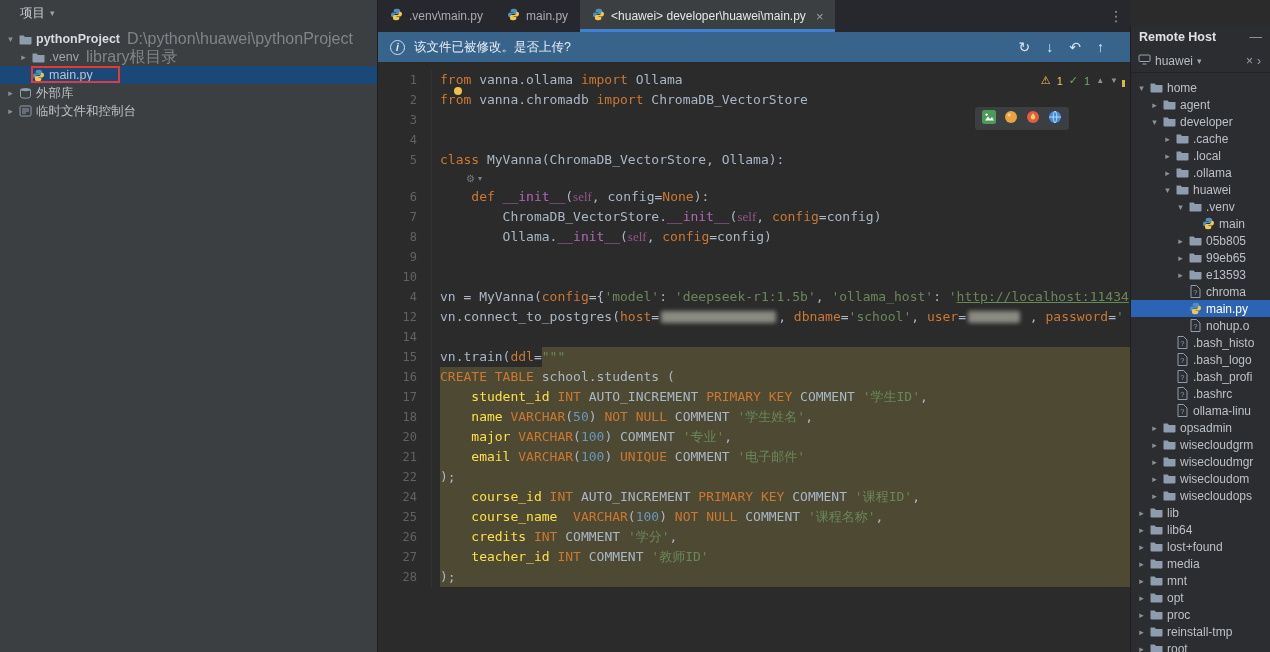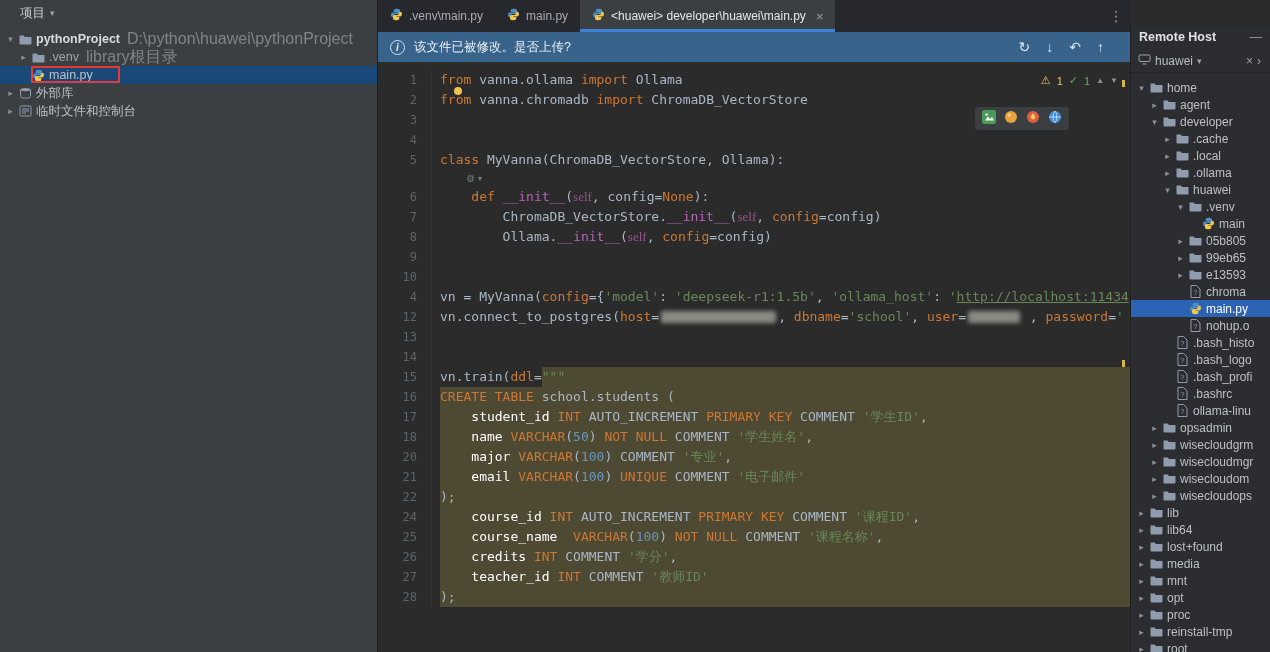--- a/index.html
+++ b/index.html
@@ -49,21 +49,21 @@
   .editor { flex:1; position:relative; overflow:hidden; background:#2b2b2b;
     font-family:"DejaVu Sans Mono", monospace; font-size:13px; padding-top:8px; }
   .line-row { display:flex; height:20px; line-height:20px; position:relative; }
   .line-row.inlay-row { height:17px; line-height:17px; }
   .gutter { width:54px; flex-shrink:0; text-align:right; padding-right:14px;
     color:#606366; font-size:12px; border-right:1px solid #313335; }
   .code-area { flex:1; display:flex; white-space:pre; overflow:hidden; padding-left:8px; min-width:0; }
   .sel-region { flex:1; background:#4e4933; white-space:pre; }
   .tk-d { color:#a9b7c6; } .tk-kw { color:#cc7832; } .tk-str { color:#6a8759; }
   .tk-num { color:#6897bb; } .tk-self { color:#94558d;font-family:Liberation Serif, serif; } .tk-magic { color:#b465b8; }
-  .tk-kwarg { color:#cc7832; } .tk-col { color:#ffffff; }
+  .tk-kwarg { color:#cc7832; } .tk-col { color:#fde047; }
   .tk-link { color:#6a8759; text-decoration:underline; }
   .redact { display:inline-block; width:100px; height:12px; margin:4px 2px 0 2px;
     background:#8a8a83; border-radius:2px; filter:blur(2px); vertical-align:top; }
   .bulb { position:absolute; left:76px; top:-3px; width:8px; height:8px; border-radius:50%;
     background:#f0c24b; }
   .inlay-hint { color:#7a7e85; font-size:10px; padding-left:26px; display:flex;
     align-items:center; gap:3px; font-family:"Liberation Sans", sans-serif; }
   .inspect-widget { position:absolute; top:12px; right:12px; display:flex; align-items:center;
     gap:6px; font-size:11px; font-family:"Liberation Sans", sans-serif; color:#b6bcc4; }
   .inspect-widget .warn { color:#f2c55c; } .inspect-widget .ok { color:#6bab6b; }
@@ -266,24 +266,20 @@
         </div>
         <div class="line-row">
           <span class="gutter">4</span>
           <span class="code-area"><span class="tk-d">vn = MyVanna(</span><span class="tk-kwarg">config</span><span class="tk-d">={</span><span class="tk-str">'model'</span><span class="tk-d">: </span><span class="tk-str">'deepseek-r1:1.5b'</span><span class="tk-d">, </span><span class="tk-str">'ollama_host'</span><span class="tk-d">: </span><span class="tk-str">'</span><span class="tk-link">http://localhost:11434</span></span>
         </div>
         <div class="line-row">
           <span class="gutter">12</span>
           <span class="code-area"><span class="tk-d">vn.connect_to_postgres(</span><span class="tk-kwarg">host</span><span class="tk-d">=</span><span class="redact" style="width: 115px;"></span><span class="tk-d">, </span><span class="tk-kwarg">dbname</span><span class="tk-d">=</span><span class="tk-str">'school'</span><span class="tk-d">, </span><span class="tk-kwarg">user</span><span class="tk-d">=</span><span class="redact" style="width: 52px;"></span><span class="tk-d"> , </span><span class="tk-kwarg">password</span><span class="tk-d">=</span><span class="tk-str">'</span></span>
         </div>
         <div class="line-row">
-          <span class="gutter">13</span>
-          <span class="code-area"></span>
-        </div>
-        <div class="line-row">
           <span class="gutter">14</span>
           <span class="code-area"></span>
         </div>
         <div class="line-row">
           <span class="gutter">15</span>
           <span class="code-area"><span class="tk-d">vn.train(</span><span class="tk-kwarg">ddl</span><span class="tk-d">=</span><span class="sel-region"><span class="tk-str">"""</span></span></span>
         </div>
         <div class="line-row">
           <span class="gutter">16</span>
           <span class="code-area"><span class="sel-region"><span class="tk-kw">CREATE TABLE</span><span class="tk-d"> school.students (</span></span></span>

